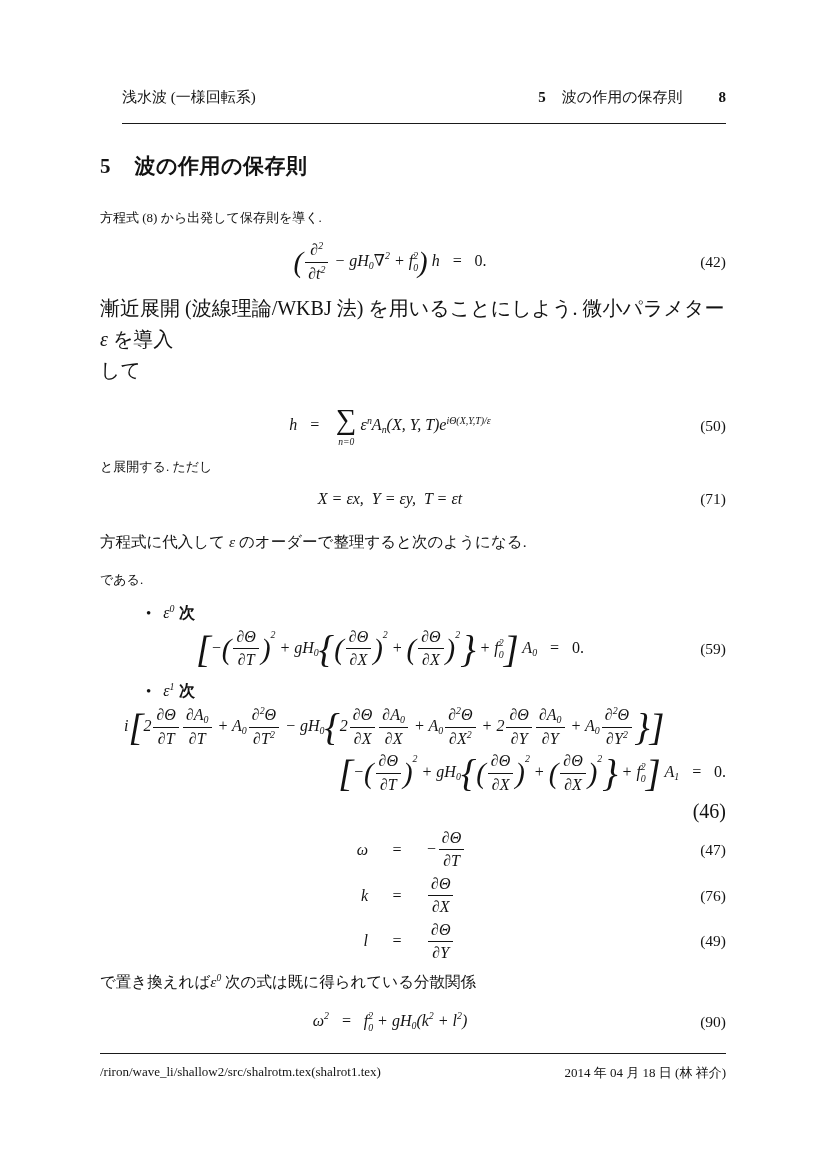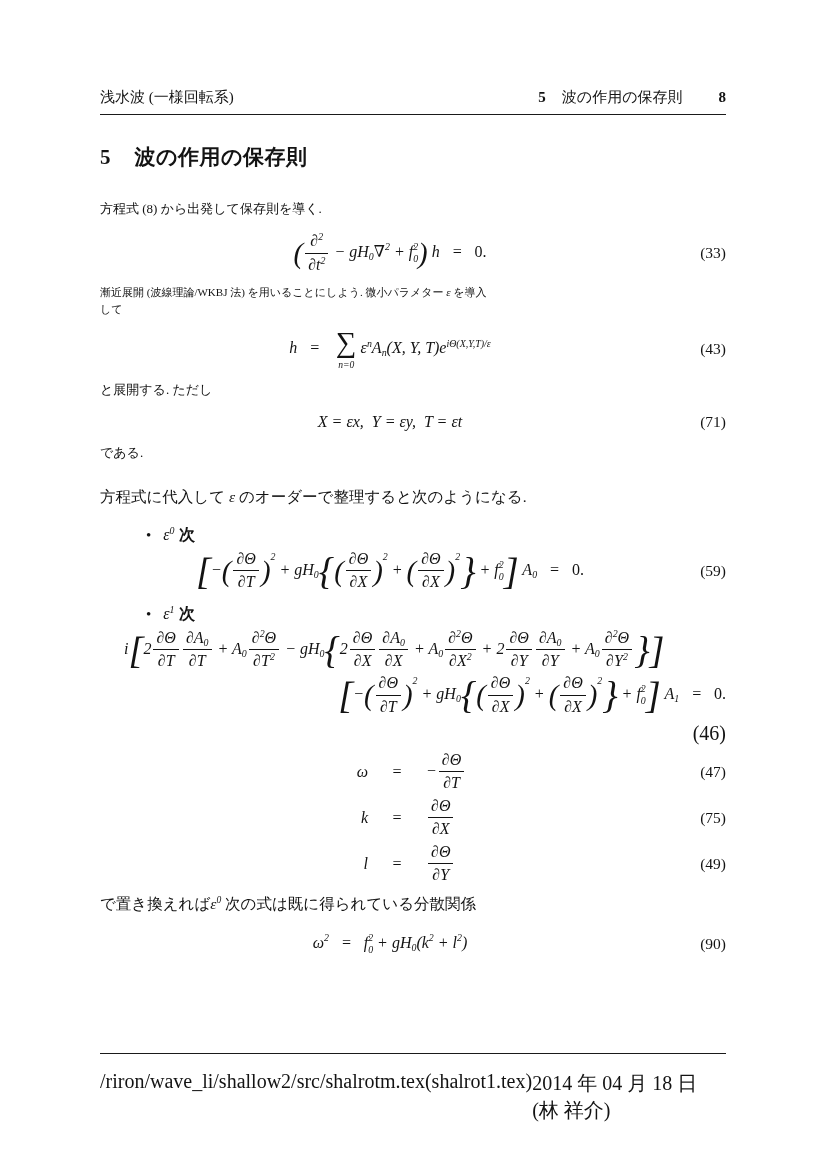--- a/index.html
+++ b/index.html
@@ -6,29 +6,29 @@
   .page {
     position:relative; width:826px; height:1169px; margin:0 auto;
     background:#ffffff; color:#131313; overflow:hidden;
     font-family:"Liberation Serif","DejaVu Serif",serif;
   }
   .content { position:absolute; left:100px; top:88px; width:626px; }
 
   
   .header {
     display:flex; justify-content:space-between; align-items:flex-start;
-    border-bottom:1px solid #1a1a1a; padding-bottom:7px; font-size:15px;
+    border-bottom:1px solid #1a1a1a; padding-bottom:16px; font-size:15px;margin-left:22px;
   }
   .hr { display:flex; align-items:baseline; }
   .hr-num { margin-right:16px; font-weight:bold; }
   .hr-page { margin-left:36px; font-weight:bold; }
   .footer {
     position:absolute; left:100px; top:1053px; width:626px;
-    border-top:1px solid #1a1a1a; padding-top:16px;
-    display:flex; justify-content:space-between; font-size:20px;
+    border-top:1px solid #1a1a1a; padding-top:10px;
+    display:flex; justify-content:space-between; font-size:13px;
   }
 
   
   .section-heading { margin-top:28px; display:flex; align-items:baseline; font-weight:bold; font-size:21px; }
   .sec-num { margin-right:24px; }
   .sec-title { font-family:"Liberation Sans","DejaVu Sans",sans-serif; letter-spacing:0.5px; }
 
   
   .para { font-size:13px; line-height:1.55; white-space:pre-wrap; }
 
@@ -85,41 +85,41 @@
 
     <div class="section-heading">
       <span class="sec-num">5</span>
       <span class="sec-title">波の作用の保存則</span>
     </div>
 
     <p class="para" style="margin-top:28px">方程式 (8) から出発して保存則を導く.</p>
 
     <div class="eqrow" style="margin-top:8px">
       <span class="eqbody math"><span class="dz2">(</span><span class="mf"><span class="fn"><span class="mt">∂</span><span class="msup">2</span></span><span class="fd"><span class="mt">∂t</span><span class="msup">2</span></span></span><span class="mt"> − gH</span><span class="msub">0</span><span class="mt">∇</span><span class="msup">2</span><span class="mt"> + f</span><span class="mss"><span>2</span><span>0</span></span><span class="dz2">)</span><span class="mt"> h</span><span class="mt">   =   </span><span class="mt up">0.</span></span>
-      <span class="eqno">(33)</span>
+      <span class="eqno">(42)</span>
     </div>
 
-    <p class="para math" style="margin-top:10px; font-size:11px"><span class="mt up">漸近展開 (波線理論/WKBJ 法) を用いることにしよう. 微小パラメター </span><span class="mt">ε</span><span class="mt up"> を導入
+    <p class="para math" style="margin-top:10px; font-size:20px"><span class="mt up">漸近展開 (波線理論/WKBJ 法) を用いることにしよう. 微小パラメター </span><span class="mt">ε</span><span class="mt up"> を導入
 して</span></p>
 
     <div class="eqrow" style="margin-top:8px">
       <span class="eqbody math"><span class="mt">h   =   </span><span class="msum"><span class="sg">∑</span><span class="un">n=0</span></span><span class="mt">ε</span><span class="msup">n</span><span class="mt">A</span><span class="msub">n</span><span class="mt">(X, Y, T)e</span><span class="msup">iΘ(X,Y,T)/ε</span></span>
-      <span class="eqno">(43)</span>
+      <span class="eqno">(50)</span>
     </div>
 
     <p class="para" style="margin-top:10px">と展開する. ただし</p>
 
     <div class="eqrow" style="margin-top:10px">
       <span class="eqbody math"><span class="mt">X = εx,  Y = εy,  T = εt</span></span>
       <span class="eqno">(71)</span>
     </div>
 
+    <p class="para math" style="margin-top:22px; font-size:15.5px"><span class="mt up">方程式に代入して </span><span class="mt">ε</span><span class="mt up"> のオーダーで整理すると次のようになる.</span></p>
+
     <p class="para" style="margin-top:12px">である.</p>
-
-    <p class="para math" style="margin-top:22px; font-size:15.5px"><span class="mt up">方程式に代入して </span><span class="mt">ε</span><span class="mt up"> のオーダーで整理すると次のようになる.</span></p>
 
     <div class="bullet" style="margin-top:12px">
       <span class="dot">•</span>
       <span class="math"><span class="mt">ε</span><span class="msup">0</span><span class="mt gb"> 次</span></span>
     </div>
 
     <div class="eqrow" style="margin-top:4px">
       <span class="eqbody math"><span class="dz3">[</span><span class="mt">−</span><span class="dz2">(</span><span class="mf"><span class="fn"><span class="mt">∂Θ</span></span><span class="fd"><span class="mt">∂T</span></span></span><span class="dz2">)</span><span class="msup hi">2</span><span class="mt"> + gH</span><span class="msub">0</span><span class="dz3">{</span><span class="dz2">(</span><span class="mf"><span class="fn"><span class="mt">∂Θ</span></span><span class="fd"><span class="mt">∂X</span></span></span><span class="dz2">)</span><span class="msup hi">2</span><span class="mt"> + </span><span class="dz2">(</span><span class="mf"><span class="fn"><span class="mt">∂Θ</span></span><span class="fd"><span class="mt">∂X</span></span></span><span class="dz2">)</span><span class="msup hi">2</span><span class="dz3">}</span><span class="mt"> + f</span><span class="mss"><span>2</span><span>0</span></span><span class="dz3">]</span><span class="mt"> A</span><span class="msub">0</span><span class="mt">   =   </span><span class="mt up">0.</span></span>
       <span class="eqno">(59)</span>
     </div>
@@ -140,21 +140,21 @@
       <div class="alignrow">
         <span class="al-l math"><span class="mt">ω</span></span>
         <span class="al-m math"><span class="mt">=</span></span>
         <span class="al-r math"><span class="mt">−</span><span class="mf"><span class="fn"><span class="mt">∂Θ</span></span><span class="fd"><span class="mt">∂T</span></span></span></span>
         <span class="eqno">(47)</span>
       </div>
       <div class="alignrow">
         <span class="al-l math"><span class="mt">k</span></span>
         <span class="al-m math"><span class="mt">=</span></span>
         <span class="al-r math"><span class="mf"><span class="fn"><span class="mt">∂Θ</span></span><span class="fd"><span class="mt">∂X</span></span></span></span>
-        <span class="eqno">(75)</span>
+        <span class="eqno">(76)</span>
       </div>
       <div class="alignrow">
         <span class="al-l math"><span class="mt">l</span></span>
         <span class="al-m math"><span class="mt">=</span></span>
         <span class="al-r math"><span class="mf"><span class="fn"><span class="mt">∂Θ</span></span><span class="fd"><span class="mt">∂Y</span></span></span></span>
         <span class="eqno">(49)</span>
       </div>
     </div>
 
     <p class="para math" style="margin-top:8px; font-size:15.5px"><span class="mt up">で置き換えれば</span><span class="mt">ε</span><span class="msup">0</span><span class="mt up"> 次の式は既に得られている分散関係</span></p>

